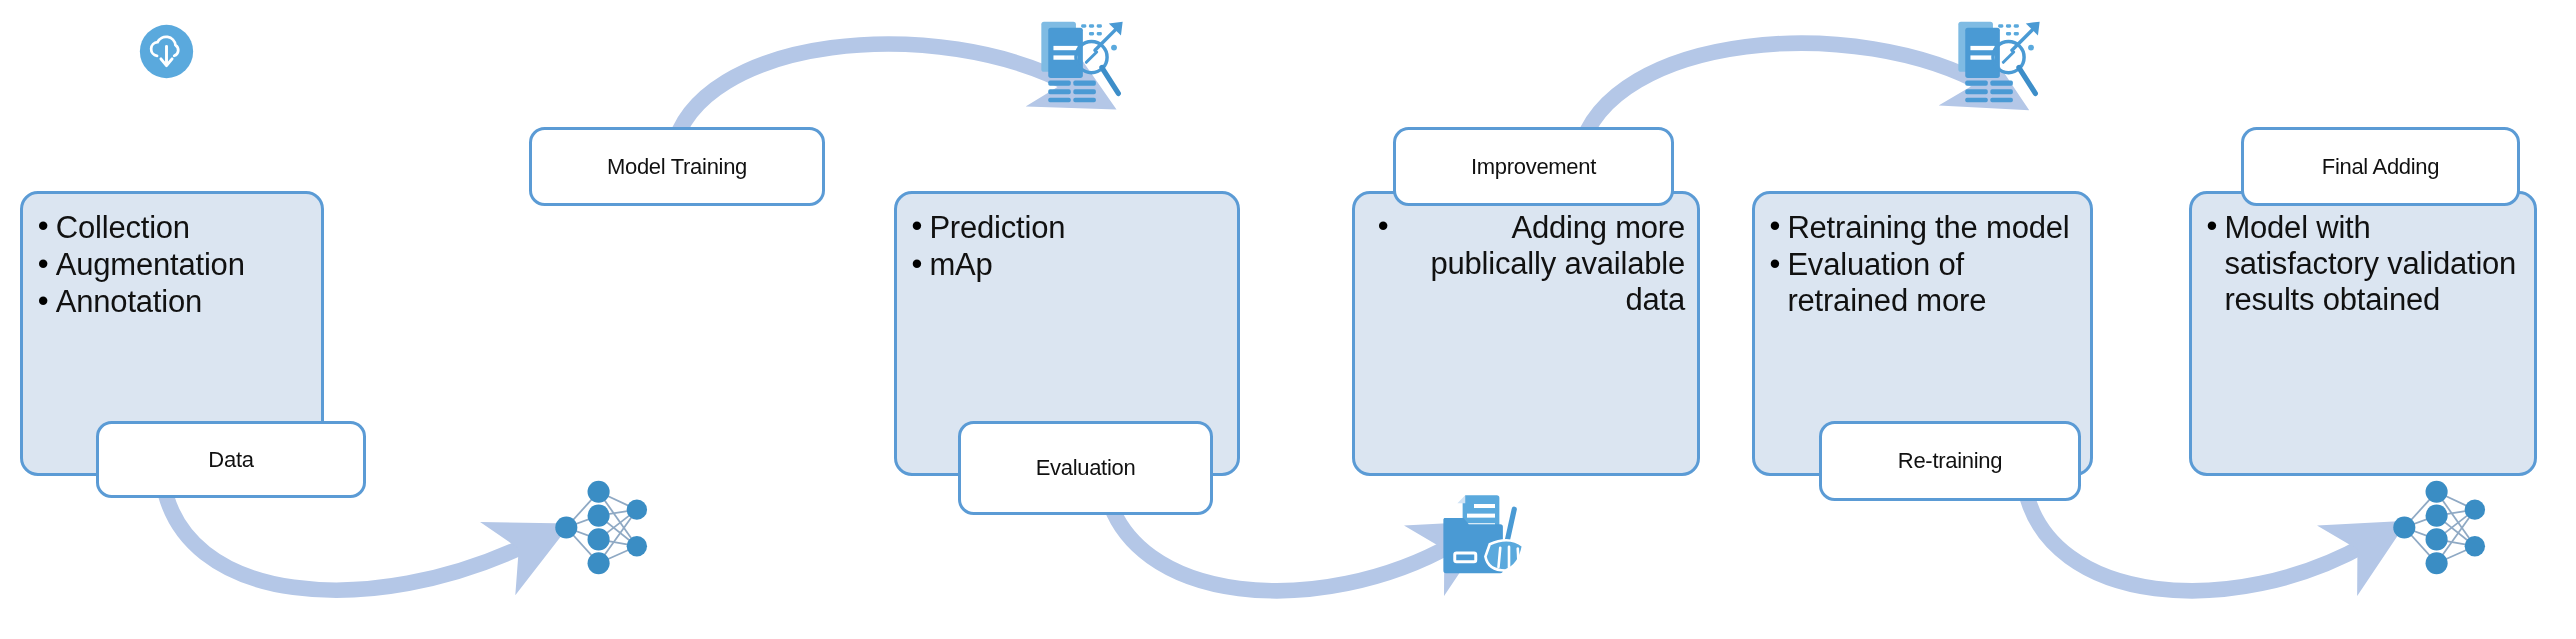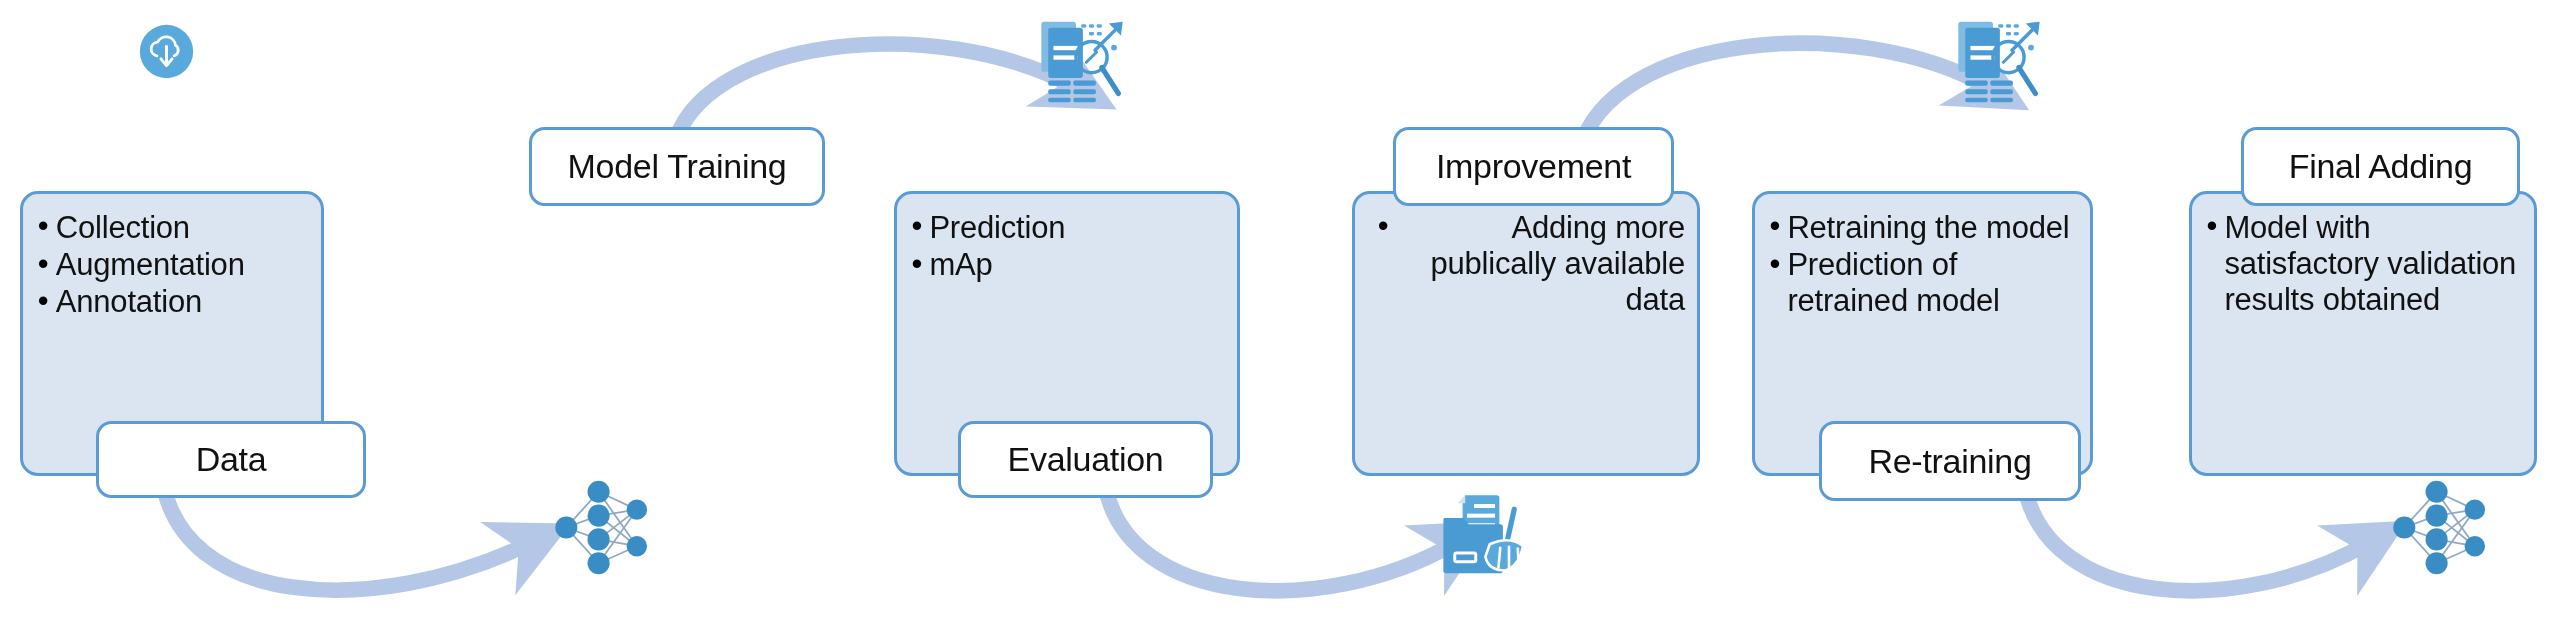--- a/index.html
+++ b/index.html
@@ -50,21 +50,21 @@
   
   .card-label {
     position: absolute;
     background: #ffffff;
     border: 3.6px solid #5b9bd5;
     border-radius: 15.6px;
     display: flex;
     align-items: center;
     justify-content: center;
     color: #111111;
-    font-size: 34px;
+    font-size: 22px;
     letter-spacing: -0.3px;
     white-space: nowrap;
     z-index: 5;
   }
 
   
   .icon-wrap { position: absolute; z-index: 6; }
 </style>
 </head>
 <body>
@@ -245,33 +245,33 @@
   <div class="card-label" style="left:96px; top:421px; width:270px; height:77px;">Data</div>
 
   <div class="card-label" style="left:529px; top:127px; width:296px; height:79px;">Model Training</div>
 
   <div class="card-body" style="left:894px; top:191px; width:346px; height:285px;">
     <ul class="bullets">
       <li>Prediction</li>
       <li>mAp</li>
     </ul>
   </div>
-  <div class="card-label" style="left:958px; top:421px; width:255px; height:77px;">Evaluation</div>
+  <div class="card-label" style="left:958px; top:421px; width:255px; height:94px;">Evaluation</div>
 
   <div class="card-body" style="left:1352px; top:191px; width:348px; height:285px;text-align:right;">
     <ul class="bullets indent">
       <li>Adding more publically available data</li>
     </ul>
   </div>
   <div class="card-label" style="left:1393px; top:127px; width:281px; height:79px;">Improvement</div>
 
   <div class="card-body" style="left:1752px; top:191px; width:341px; height:285px;">
     <ul class="bullets">
       <li>Retraining the model</li>
-      <li>Prediction of retrained model</li>
+      <li>Evaluation of retrained more</li>
     </ul>
   </div>
   <div class="card-label" style="left:1819px; top:421px; width:262px; height:80px;text-align:right;">Re-training</div>
 
   <div class="card-body" style="left:2189px; top:191px; width:348px; height:285px;">
     <ul class="bullets">
       <li>Model with satisfactory validation results obtained</li>
     </ul>
   </div>
   <div class="card-label" style="left:2241px; top:127px; width:279px; height:79px;">Final Adding</div>

